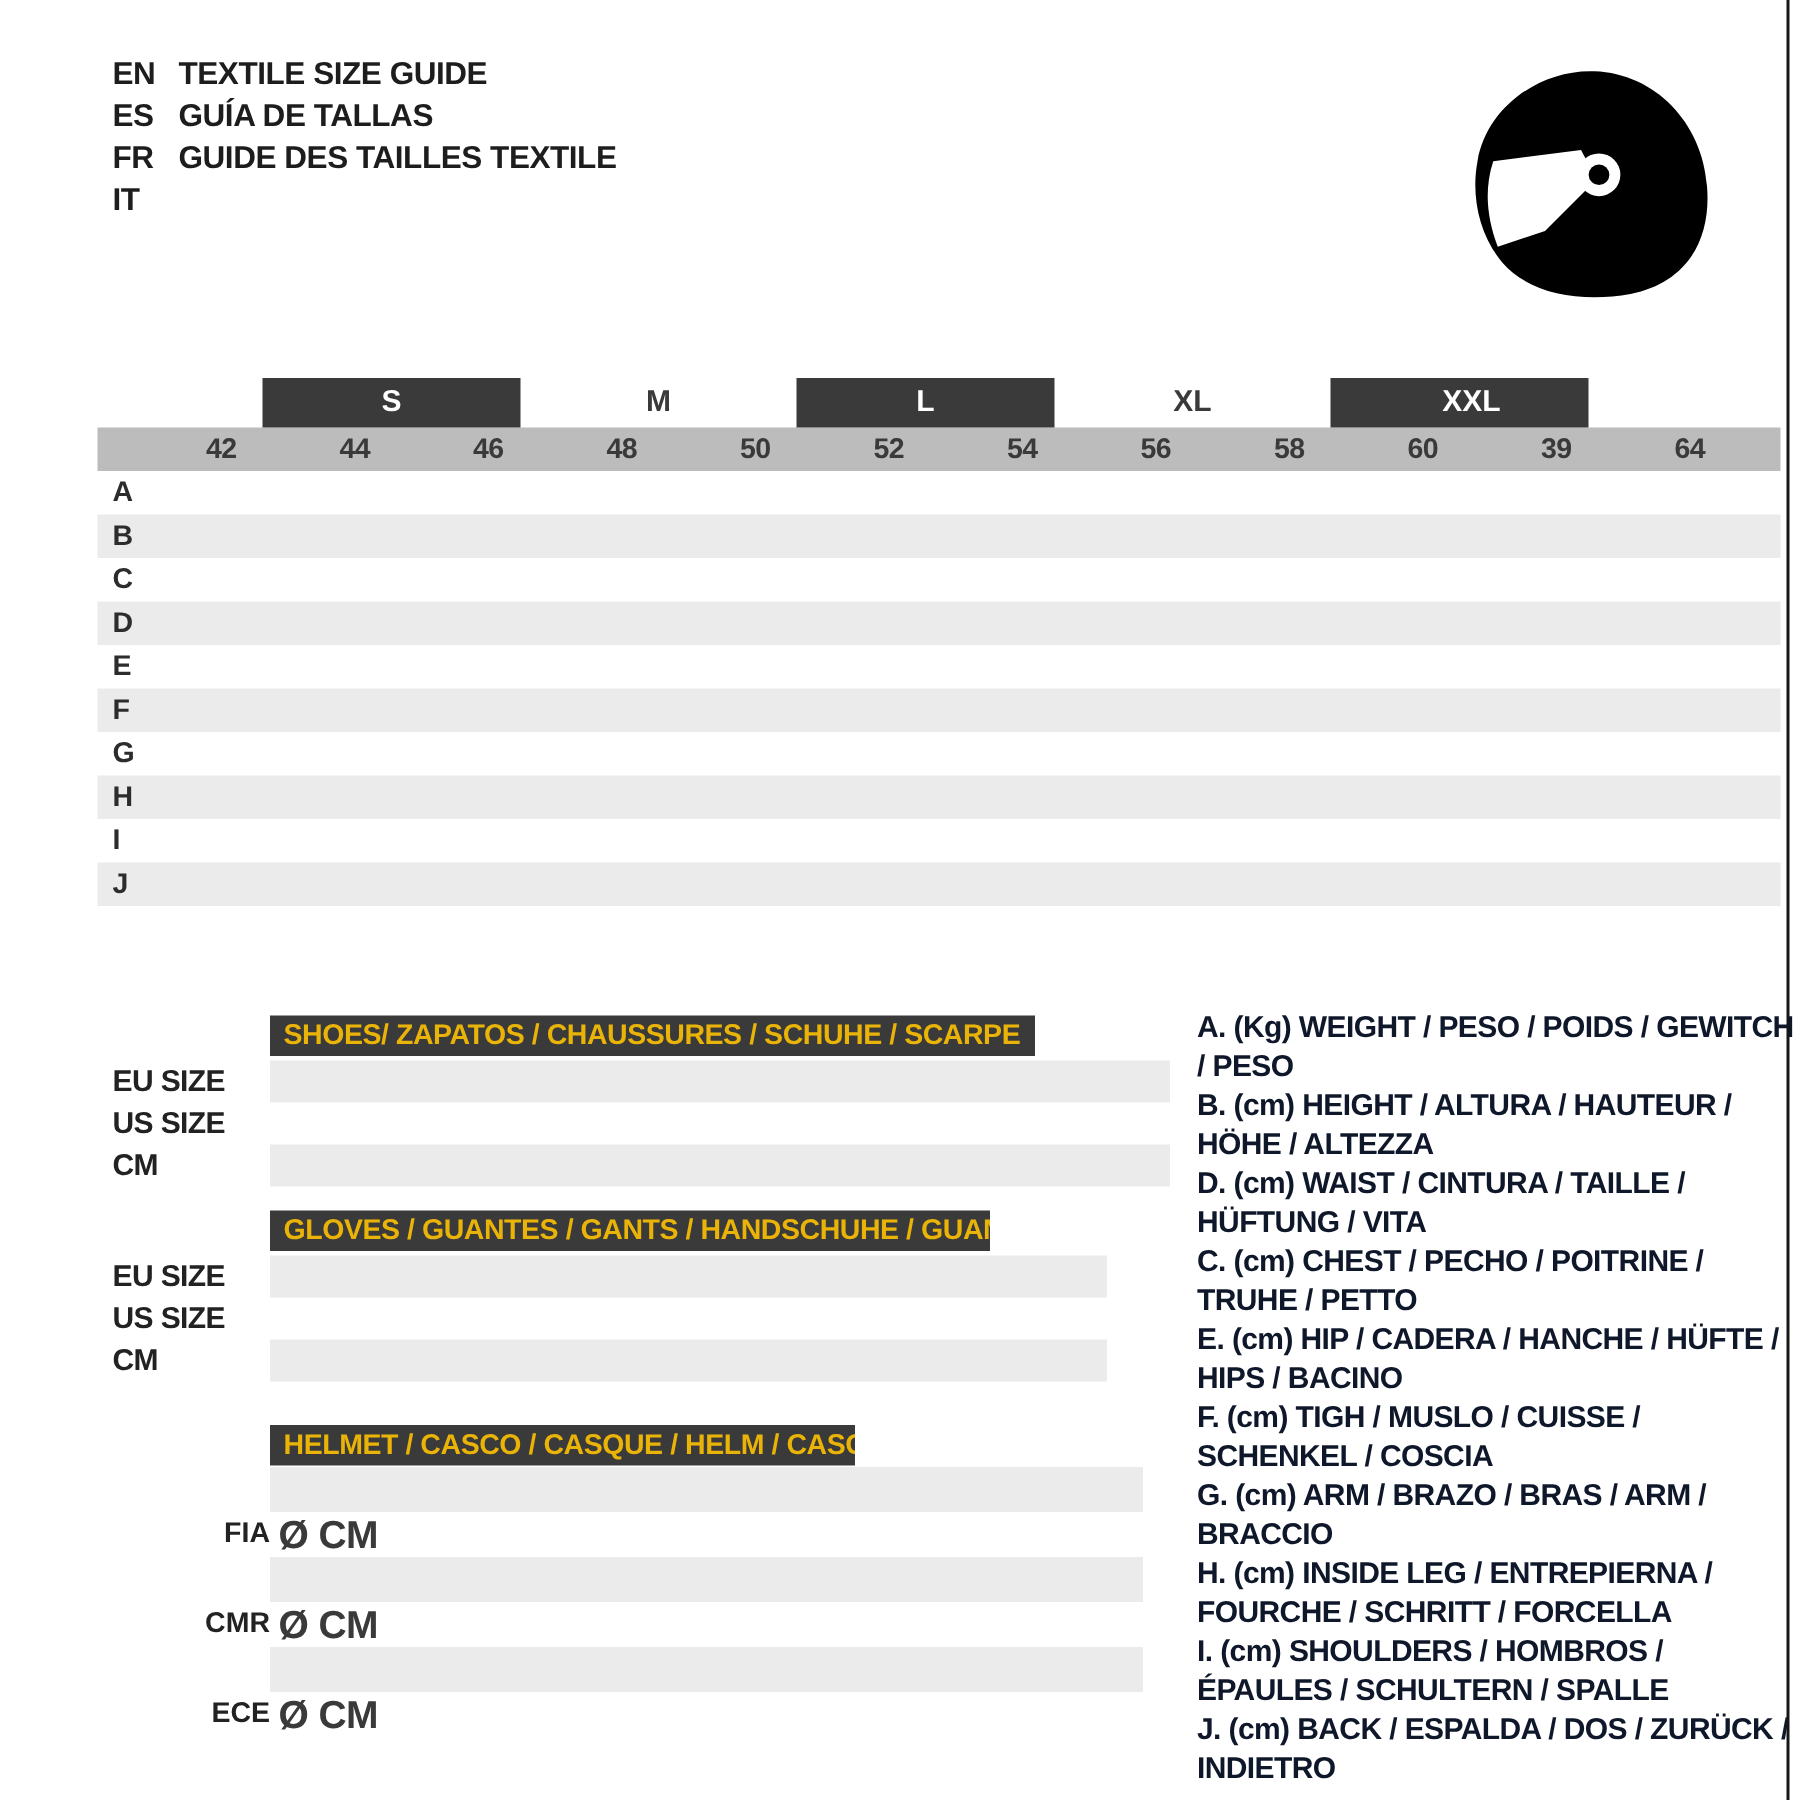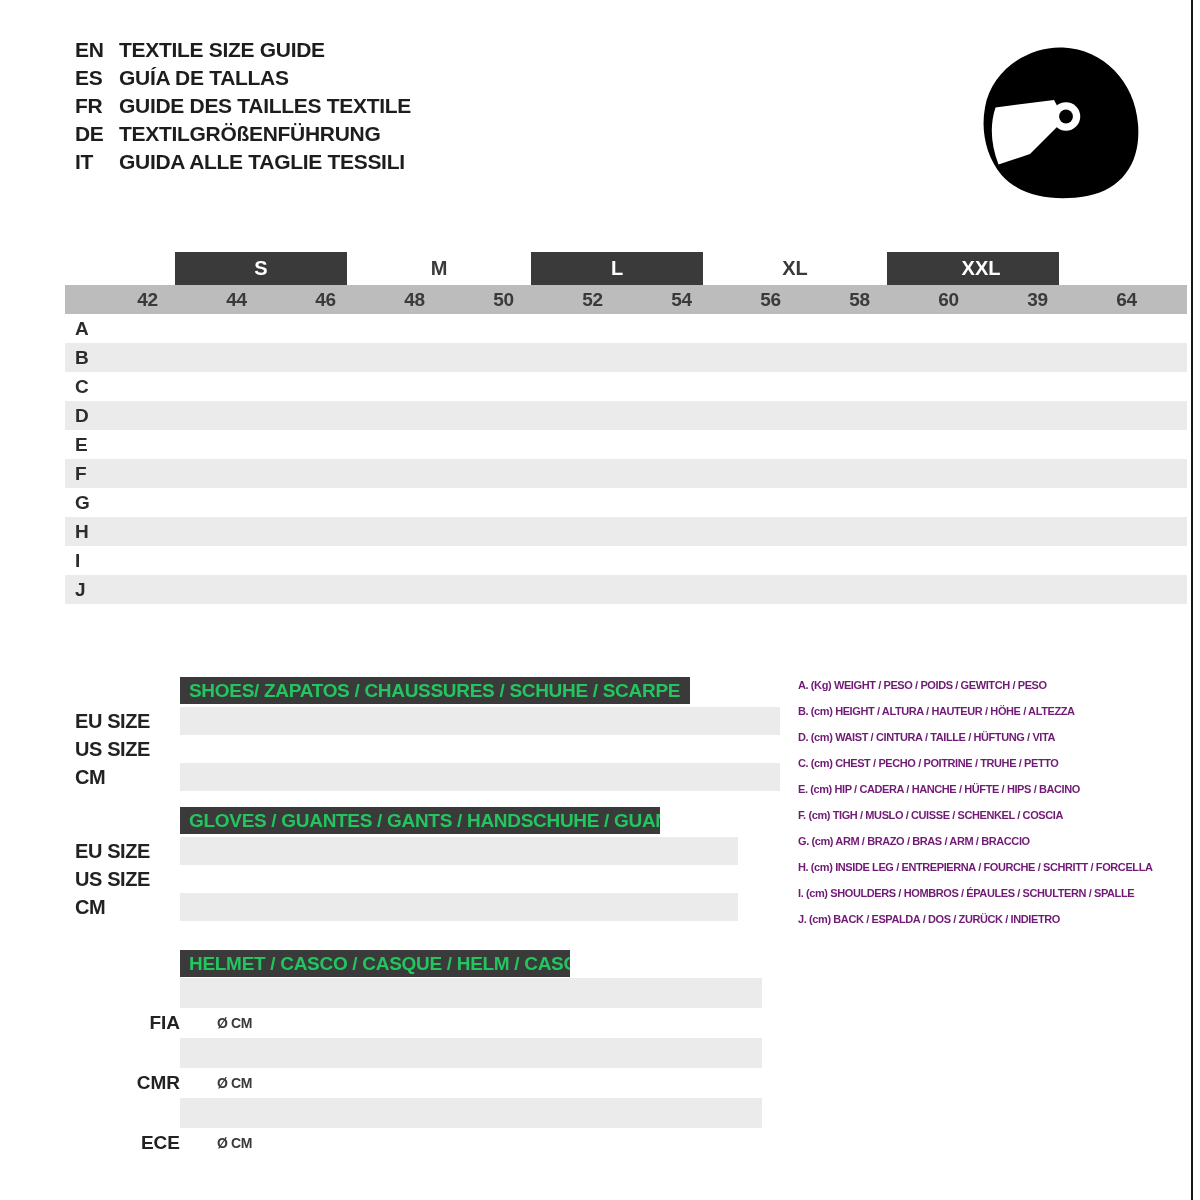--- a/index.html
+++ b/index.html
@@ -26,21 +26,21 @@
   .size-row .size-group:nth-child(4){grid-column:9/11;}
   .size-row .size-group:nth-child(5){grid-column:11/13;padding-left:16px;}
   .band-row{height:29px;background:#bcbcbc;padding-left:20px;}
   .band-row .cell{line-height:29px;}
   .mrow{height:29px;}
   .m-rows .mrow:nth-child(even){background:#ebebeb;}
   .cell{text-align:center;font-size:19px;font-weight:bold;color:#3a3a3a;line-height:29px;letter-spacing:-0.4px;white-space:nowrap;}
   .letter-cell{text-align:left;padding-left:10px;font-size:19px;font-weight:bold;color:#2c2c2c;line-height:29px;}
 
   
-  .title-bar{position:absolute;height:27px;line-height:27px;background:#3a3a3a;color:#22c55e;
+  .title-bar{position:absolute;height:27px;line-height:27px;background:#3a3a3a;color:#eab308;
              font-size:19px;font-weight:bold;padding-left:9px;letter-spacing:-0.3px;white-space:nowrap;overflow:hidden;}
   .shoes-title{left:180px;top:677px;width:501px;}
   .gloves-title{left:180px;top:807px;width:471px;}
   .helmet-title{left:180px;top:950px;width:381px;}
 
   
   .s-rows{position:absolute;left:75px;}
   .shoes-rows{top:707px;}
   .gloves-rows{top:837px;}
   .s-row{display:flex;height:28px;}
@@ -50,26 +50,26 @@
   .gloves-rows .s-cells{grid-template-columns:repeat(6,93px);width:558px;}
   .s-rows .s-row:nth-child(odd) .s-cells{background:#ebebeb;}
   .s-cells .cell{line-height:28px;}
 
   
   .h-rows{position:absolute;left:75px;top:978px;}
   .h-row{display:flex;height:30px;text-align:right;}
   .h-label{width:105px;font-size:19px;font-weight:bold;color:#222;line-height:30px;}
   .h-cells{display:grid;grid-template-columns:72px repeat(6,85px);width:582px;}
   .h-cells .cell{line-height:30px;text-align:center;}
-  .h-unit{font-size:14px;font-weight:bold;color:#3a3a3a;line-height:30px;letter-spacing:-0.4px;}
+  .h-unit{font-size:26px;font-weight:bold;color:#3a3a3a;line-height:30px;letter-spacing:-0.4px;}
   .h-sizes .h-cells{background:#ebebeb;}
 
   
   .legend{position:absolute;left:798px;top:672px;width:400px;}
-  .legend-item{font-size:11px;font-weight:bold;color:#701a75;line-height:26px;letter-spacing:-0.4px;}
+  .legend-item{font-size:20px;font-weight:bold;color:#0f172a;line-height:26px;letter-spacing:-0.4px;}
 
   
   .edge-line{position:absolute;left:1191px;top:0;width:2px;height:1200px;background:#161616;}
 </style>
 </head>
 <body>
 
 <div id="page">
 
   <div class="lang-block">
@@ -82,28 +82,23 @@
       <div class="lang-row">
         <span class="lang-code">ES</span>
         <span class="lang-title">GUÍA DE TALLAS</span>
       </div>
 
       <div class="lang-row">
         <span class="lang-code">FR</span>
         <span class="lang-title">GUIDE DES TAILLES TEXTILE</span>
       </div>
 
-      <div class="lang-row">
-        <span class="lang-code">DE</span>
-        <span class="lang-title">TEXTILGRÖßENFÜHRUNG</span>
-      </div>
 
       <div class="lang-row">
         <span class="lang-code">IT</span>
-        <span class="lang-title">GUIDA ALLE TAGLIE TESSILI</span>
       </div>
     </div>
 
   <svg class="helmet-icon" viewBox="0 0 120 108" xmlns="http://www.w3.org/2000/svg">
     <path d="M62 3 C89 4 110 26 112 54 C114 78 103 97 78 102 C56 106 33 102 21 88 C11 76 7 59 10 43 C14 19 38 2 62 3 Z" fill="#000000"></path>
     <path d="M17 43 L56 38 L63 51 L40 74 L19 81 C14 68 13 55 17 43 Z" fill="#ffffff"></path>
     <circle cx="64" cy="49" r="9.5" fill="#ffffff"></circle>
     <circle cx="64" cy="49" r="4.6" fill="#000000"></circle>
   </svg>
 

